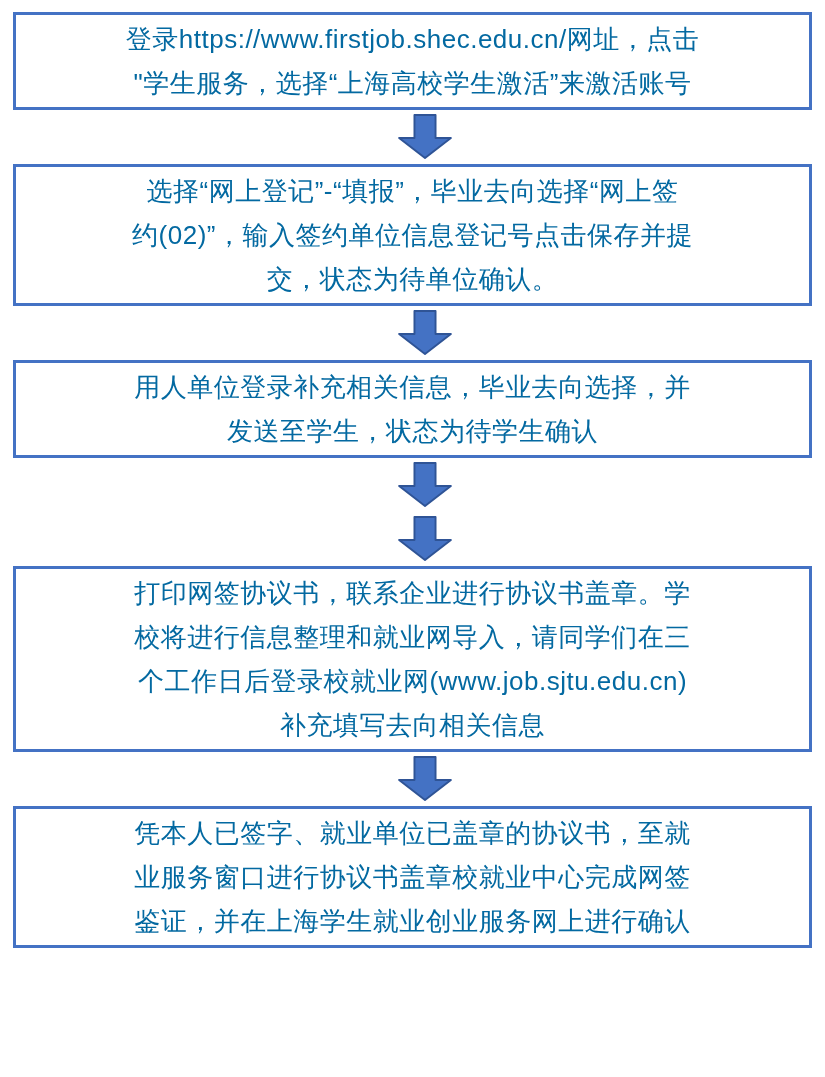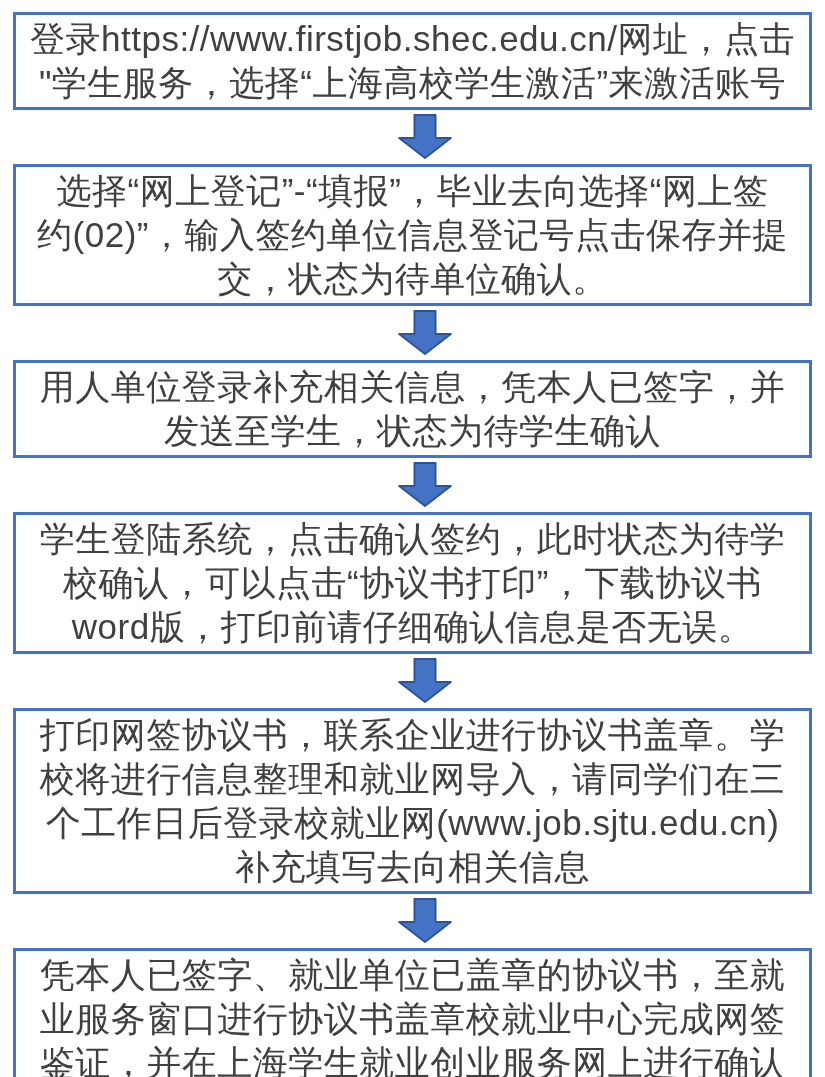--- a/index.html
+++ b/index.html
@@ -25,23 +25,23 @@
     align-items:center;
   }
   .step-box{
     box-sizing:border-box;
     width:100%;
     border:3px solid var(--accent);
     background:#ffffff;
     padding:2px 4px;
   }
   .step-text{
-    font-size:35px;
+    font-size:26px;
     line-height:44px;
-    color:#404040;
+    color:#0369a1;
     text-align:center;
     white-space:pre-line;
     letter-spacing:0.5px;
   }
   .arrow-wrap{
     height:54px;
     display:flex;
     align-items:center;
     justify-content:center;
     padding:3px 0;
@@ -76,35 +76,30 @@
 交，状态为待单位确认。</div>
   </div>
 
   <div class="arrow-wrap">
     <svg viewBox="0 0 60 48">
       <path class="arrow-shape" d="M19 1 L41 1 L41 25 L57 25 L30 46 L3 25 L19 25 Z" fill="#4472C4" stroke="#2F5496" stroke-width="2" stroke-linejoin="round"></path>
     </svg>
   </div>
 
   <div class="step-box">
-    <div class="step-text">用人单位登录补充相关信息，凭本人已签字，并
+    <div class="step-text">用人单位登录补充相关信息，毕业去向选择，并
 发送至学生，状态为待学生确认</div>
   </div>
 
   <div class="arrow-wrap">
     <svg viewBox="0 0 60 48">
       <path class="arrow-shape" d="M19 1 L41 1 L41 25 L57 25 L30 46 L3 25 L19 25 Z" fill="#4472C4" stroke="#2F5496" stroke-width="2" stroke-linejoin="round"></path>
     </svg>
   </div>
 
-  <div class="step-box">
-    <div class="step-text">学生登陆系统，点击确认签约，此时状态为待学
-校确认，可以点击“协议书打印”，下载协议书
-word版，打印前请仔细确认信息是否无误。</div>
-  </div>
 
   <div class="arrow-wrap">
     <svg viewBox="0 0 60 48">
       <path class="arrow-shape" d="M19 1 L41 1 L41 25 L57 25 L30 46 L3 25 L19 25 Z" fill="#4472C4" stroke="#2F5496" stroke-width="2" stroke-linejoin="round"></path>
     </svg>
   </div>
 
   <div class="step-box">
     <div class="step-text">打印网签协议书，联系企业进行协议书盖章。学
 校将进行信息整理和就业网导入，请同学们在三

